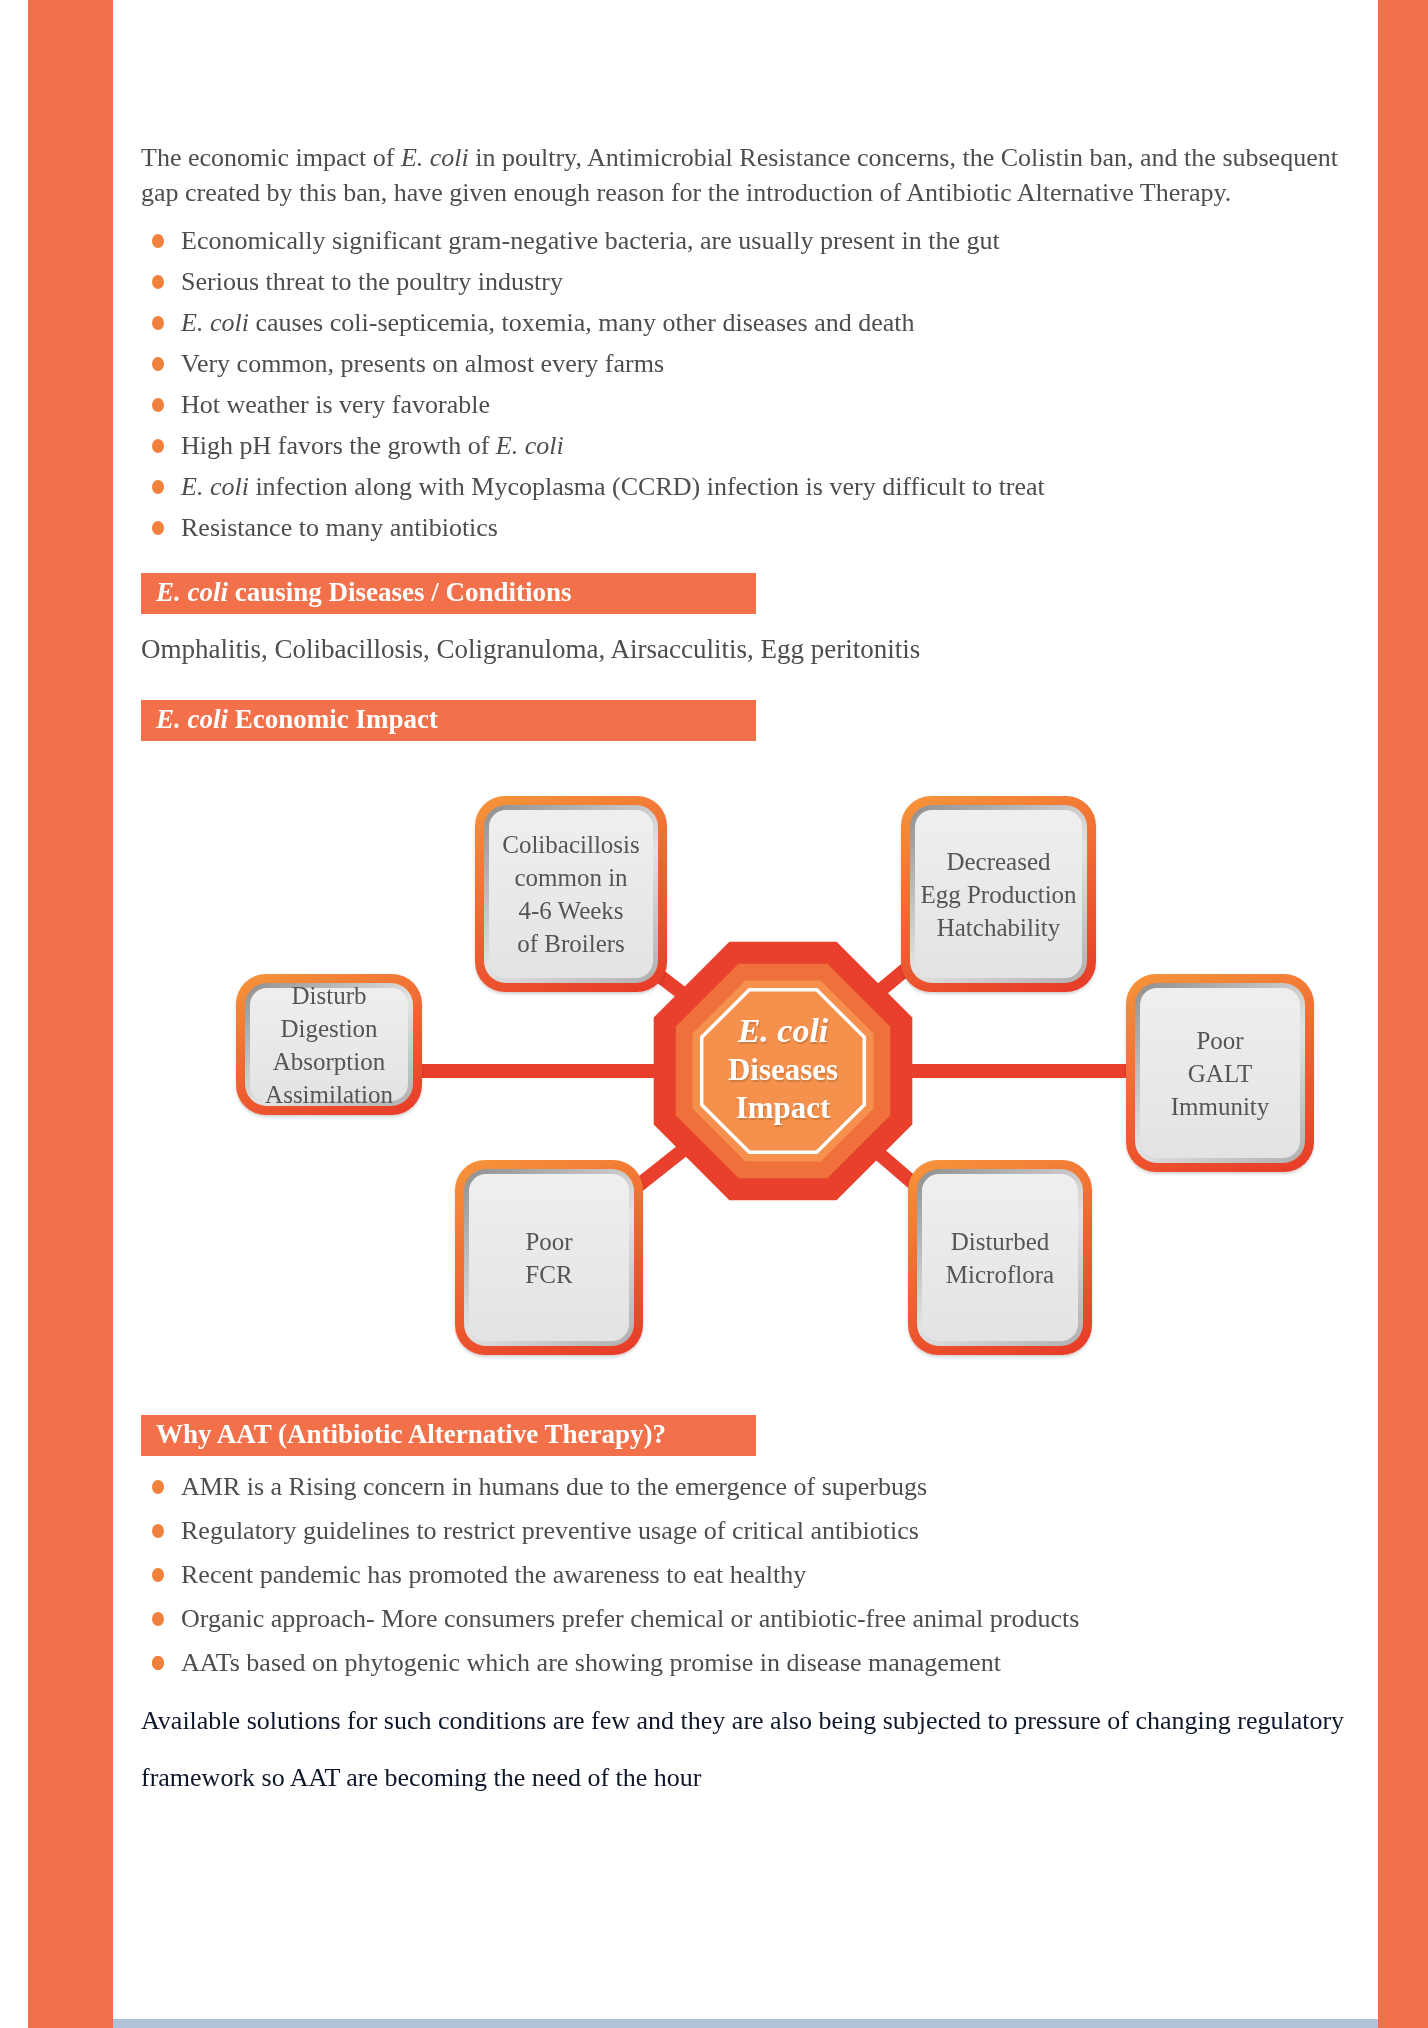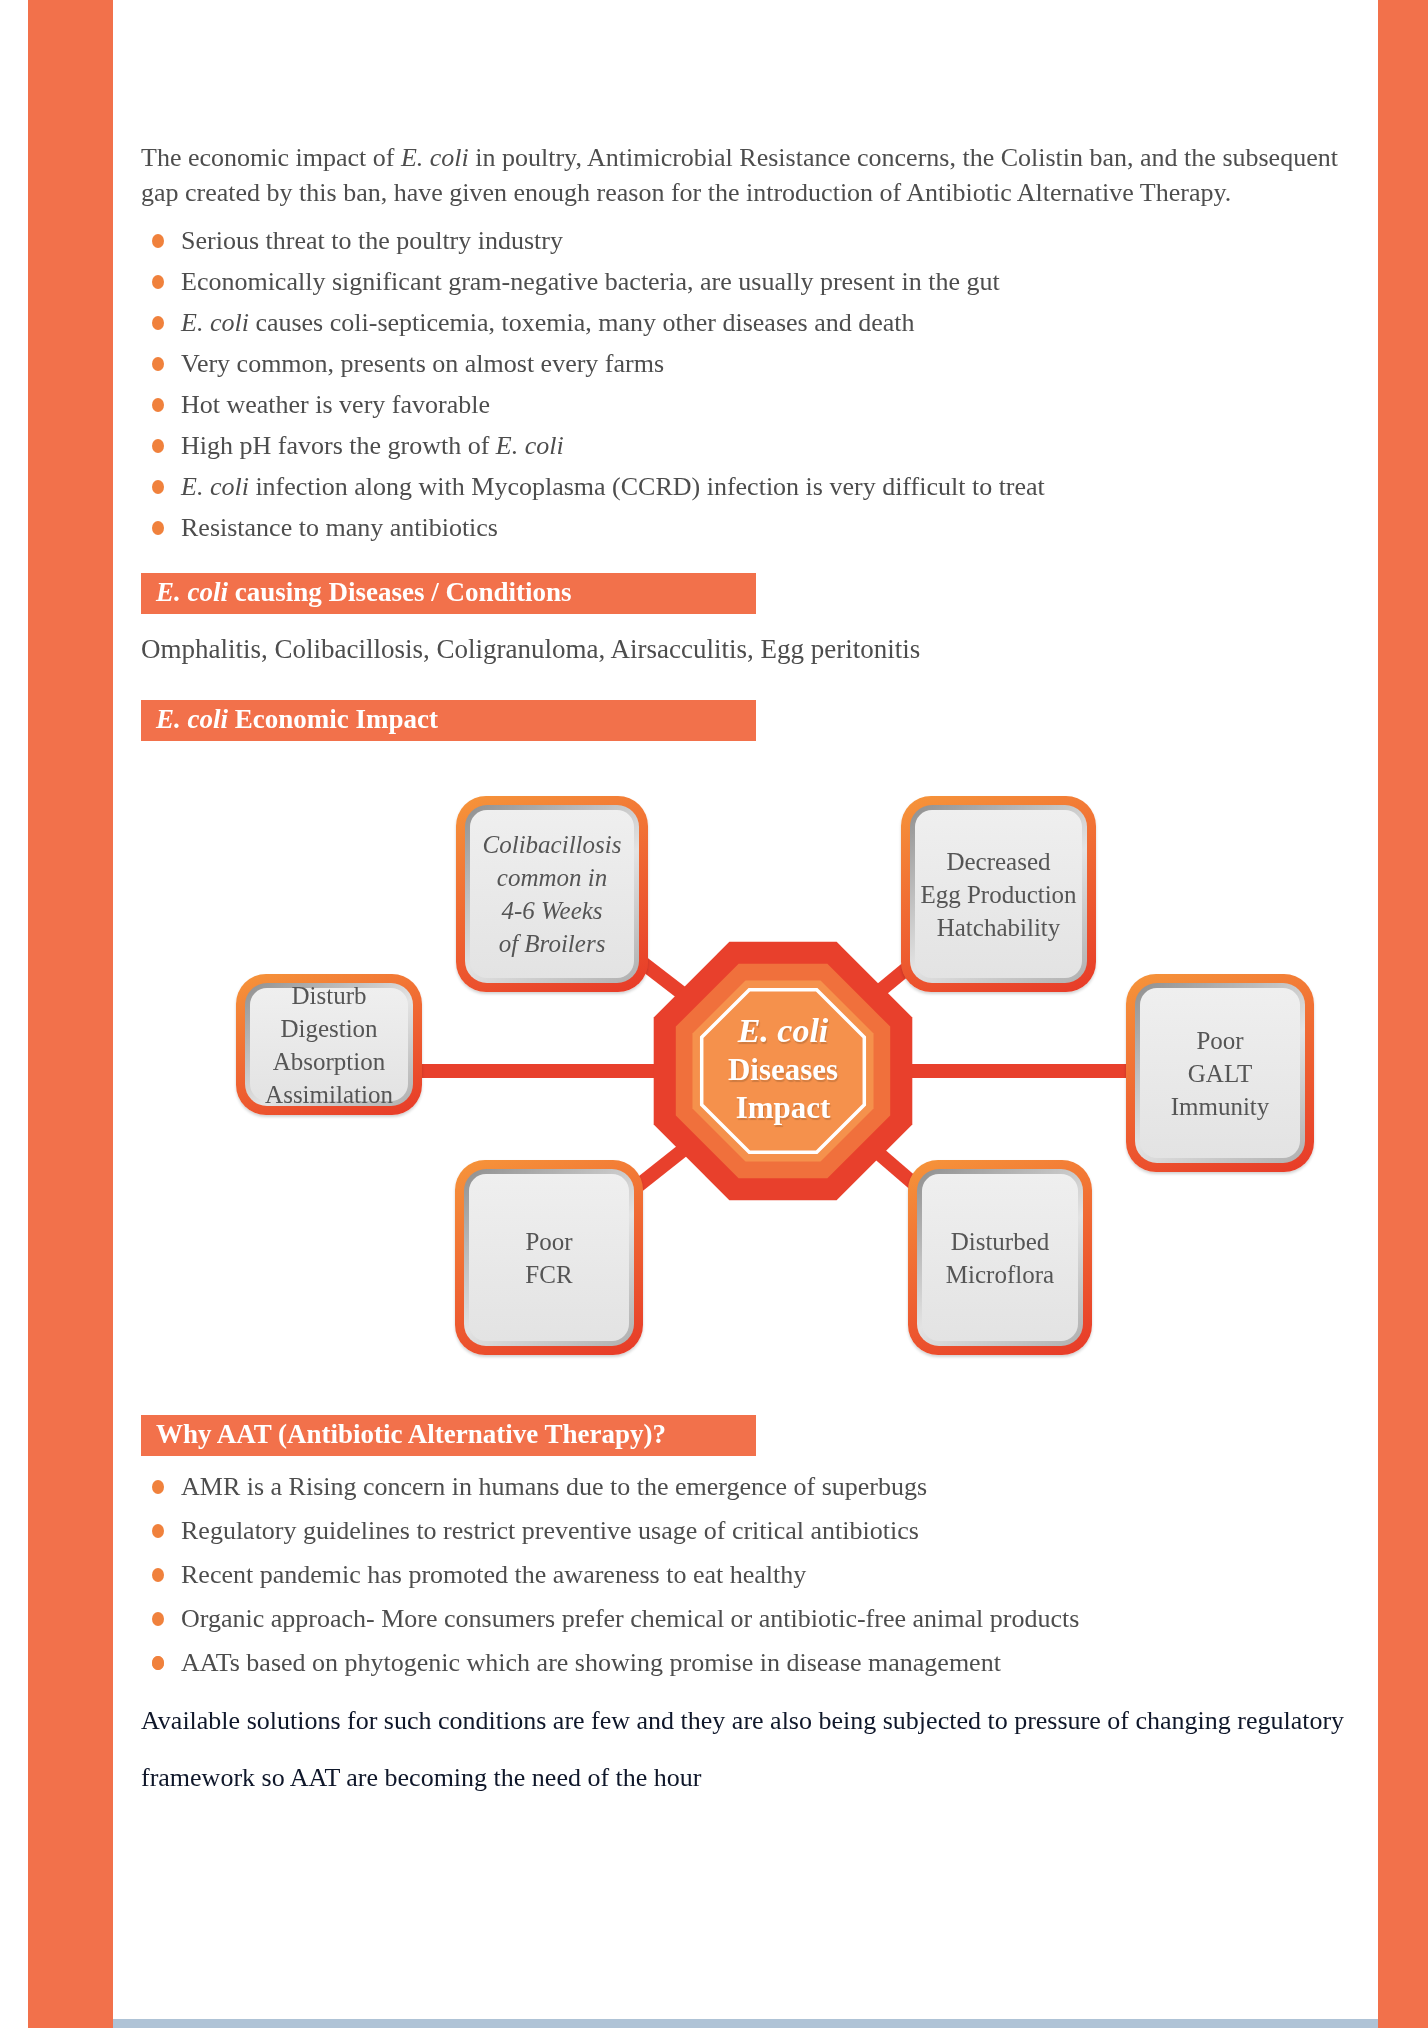--- a/index.html
+++ b/index.html
@@ -59,21 +59,21 @@
     background:linear-gradient(145deg,#8F8F8F 0%,#E3E3E3 55%,#AFAFAF 100%);
   }
   .dbox-inner {
     flex:1; border-radius:17px;
     background:linear-gradient(180deg,#EFEFEF 0%,#E3E3E3 100%);
     display:flex; flex-direction:column; justify-content:center; align-items:center;
     text-align:center; color:#555555; font-size:25px; line-height:33px;
   }
   .bl { display:block; }
 
-  .box-colibacillosis { left:315px; top:25px;  width:192px; height:196px;font-style:italic; }
+  .box-colibacillosis { left:334px; top:25px;  width:192px; height:196px; }
   .box-egg            { left:760px; top:25px;  width:195px; height:196px; }
   .box-digestion      { left:95px;  top:203px; width:186px; height:141px; }
   .box-galt           { left:985px; top:203px; width:188px; height:198px; }
   .box-fcr            { left:314px; top:389px; width:188px; height:195px; }
   .box-microflora     { left:767px; top:389px; width:184px; height:195px; }
 
   .oct-label {
     position:absolute; left:532px; top:240px; width:220px; text-align:center;
     color:#ffffff; font-weight:bold;
     text-shadow:1px 2px 1px rgba(90,60,30,0.25);
@@ -89,22 +89,22 @@
 <div class="page">
   <div class="side-strip left"></div>
   <div class="side-strip right"></div>
 
   <div class="content">
 
     <p class="intro"><span>The economic impact of </span><span class="it">E. coli</span><span> in poultry, Antimicrobial Resistance concerns, the Colistin ban, and the subsequent gap created by this ban, have given enough reason for the introduction of Antibiotic Alternative Therapy.</span></p>
 
 
     <ul class="blist">
+      <li><span class="dot"></span><span>Economically significant gram-negative bacteria, are usually present in the gut</span><span class="it"></span><span></span></li>
       <li><span class="dot"></span><span>Serious threat to the poultry industry</span><span class="it"></span><span></span></li>
-      <li><span class="dot"></span><span>Economically significant gram-negative bacteria, are usually present in the gut</span><span class="it"></span><span></span></li>
       <li><span class="dot"></span><span></span><span class="it">E. coli</span><span> causes coli-septicemia, toxemia, many other diseases and death</span></li>
       <li><span class="dot"></span><span>Very common, presents on almost every farms</span><span class="it"></span><span></span></li>
       <li><span class="dot"></span><span>Hot weather is very favorable</span><span class="it"></span><span></span></li>
       <li><span class="dot"></span><span>High pH favors the growth of </span><span class="it">E. coli</span><span></span></li>
       <li><span class="dot"></span><span></span><span class="it">E. coli</span><span> infection along with Mycoplasma (CCRD) infection is very difficult to treat</span></li>
       <li><span class="dot"></span><span>Resistance to many antibiotics</span><span class="it"></span><span></span></li>
     </ul>
 
     <div class="bar m-disease"><span class="it">E. coli</span><span> causing Diseases / Conditions</span></div>
 

